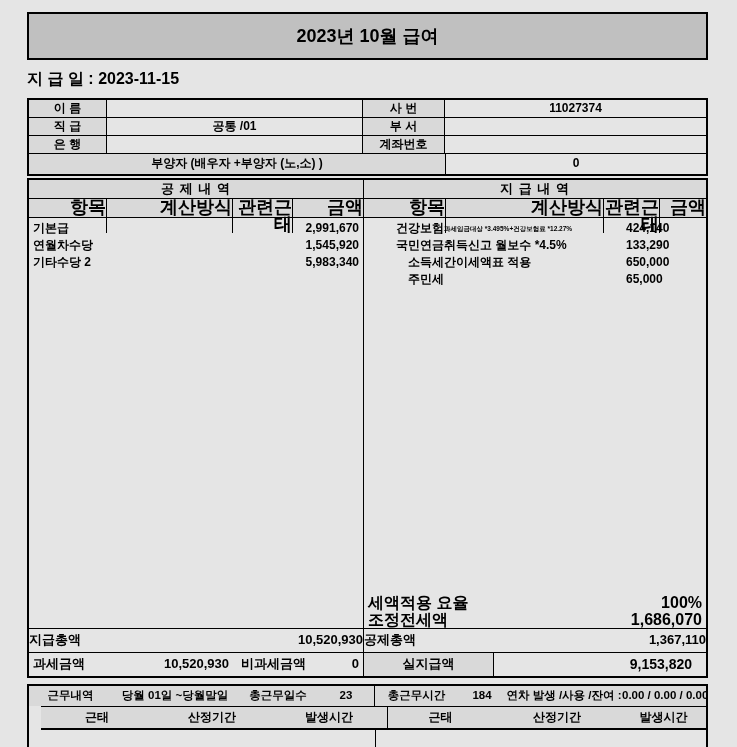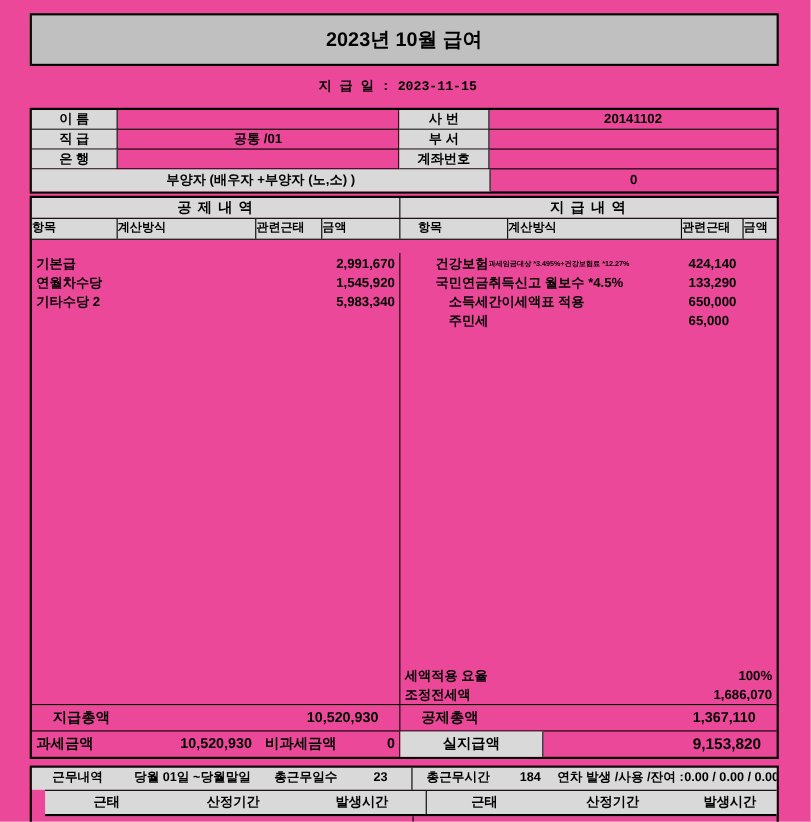--- a/index.html
+++ b/index.html
@@ -1,66 +1,66 @@
 <!DOCTYPE html>
 <html><head>
 <meta charset="utf-8">
 <style>
   html,body{margin:0;padding:0;}
   body{width:737px;height:747px;overflow:hidden;background:#ffffff;}
-  .page{position:relative;width:737px;height:747px;background:#ec4899;
+  .page{position:relative;width:737px;height:747px;background:#e5e5e5;
         font-family:"Liberation Sans","DejaVu Sans",sans-serif;font-weight:bold;color:#000;}
   .content{position:absolute;left:27px;top:12px;width:681px;}
 
   
   .title-bar{height:48px;line-height:44px;border:2px solid #000;background:#c0c0c0;
              text-align:center;font-size:18px;box-sizing:border-box;}
 
   
-  .paydate{margin-top:10px;height:18px;line-height:18px;text-align:center;
-           padding-right:12px;font-size:12px;font-family:Liberation Mono, monospace;}
+  .paydate{margin-top:10px;height:18px;line-height:18px;text-align:left;
+           padding-right:12px;font-size:16px;}
 
   
   .info-table{margin-top:10px;border:2px solid #000;box-sizing:border-box;}
   .info-row{display:grid;grid-template-columns:78px 256px 82px 1fr;height:18px;
             line-height:17px;font-size:12px;box-sizing:border-box;}
   .info-row>div{box-sizing:border-box;border-right:1px solid #000;border-bottom:1px solid #000;
                 overflow:hidden;white-space:nowrap;}
   .info-row>div:last-child{border-right:none;}
   .lbl{background:#d9d9d9;text-align:center;}
   .ctr{text-align:center;}
   .dep-row{display:grid;grid-template-columns:417px 1fr;height:20px;line-height:19px;font-size:12px;}
   .dep-row>div{box-sizing:border-box;border-bottom:none;}
   .dep-row>div:first-child{border-right:1px solid #000;}
 
   
   .main-table{margin-top:2px;border:2px solid #000;box-sizing:border-box;}
   .half-split{display:grid;grid-template-columns:335px 1fr;}
   .half-split>div:first-child{border-right:1px solid #000;box-sizing:border-box;}
   .sec-row{height:18px;line-height:18px;background:#d9d9d9;font-size:13px;text-align:center;letter-spacing:1px;}
-  .colh-row{height:18px;line-height:17px;background:#d9d9d9;font-size:11px;text-align:left;
-            border-top:1px solid #000;border-bottom:1px solid #000;gap:16px;}
+  .colh-row{height:18px;line-height:17px;background:#d9d9d9;font-size:18px;text-align:right;
+            border-top:1px solid #000;border-bottom:1px solid #000;}
   .colh-l{display:grid;grid-template-columns:78px 126px 60px 1fr;}
   .colh-r{display:grid;grid-template-columns:82px 158px 56px 1fr;}
   .colh-l>div,.colh-r>div{box-sizing:border-box;border-right:1px solid #000;overflow:hidden;}
   .colh-l>div:last-child,.colh-r>div:last-child{border-right:none;}
 
-  .mt-body{height:410px;margin-top:12px;}
+  .mt-body{height:410px;}
   .body-col{display:flex;flex-direction:column;padding-top:2px;box-sizing:border-box;height:410px;}
   .item-row-l{display:flex;height:17px;line-height:17px;font-size:12px;padding:0 4px;white-space:nowrap;}
   .item-row-r{display:grid;grid-template-columns:80px 1fr 80px;height:17px;line-height:17px;font-size:12px;white-space:nowrap;}
   .item-row-r .iname{padding-left:4px;overflow:hidden;text-align:right;}
   .item-row-r .icalc{text-align:left;overflow:hidden;}
   .item-row-r .iamt{text-align:left;padding-right:4px;}
   .calc-small{font-size:6.5px;line-height:17px;}
   .grow{flex:1;}
-  .tax-row{display:flex;height:17px;line-height:17px;font-size:12px;padding:0 4px;}
+  .tax-row{display:flex;height:17px;line-height:17px;font-size:16px;padding:0 4px;}
 
   .totals-row{height:23px;line-height:22px;border-top:1px solid #000;font-size:13px;}
-  .tot-half{display:flex;padding:0 19px;box-sizing:border-box;}
+  .tot-half{display:flex;padding:0 0;box-sizing:border-box;}
   .bottom-row{height:23px;line-height:22px;border-top:1px solid #000;font-size:13px;}
   .bot-left{display:grid;grid-template-columns:78px 126px 100px 1fr;box-sizing:border-box;}
   .bot-left .pl{padding-left:4px;} .bot-left .pr{text-align:right;padding-right:4px;}
   .bot-left .pl2{padding-left:8px;}
   .bot-right{display:grid;grid-template-columns:130px 1fr;box-sizing:border-box;}
   .netpay-lbl{background:#d9d9d9;text-align:center;border-right:1px solid #000;box-sizing:border-box;}
   .netpay-val{text-align:right;padding-right:14px;font-size:14px;}
 
   
   .footer-table{margin-top:6px;border:2px solid #000;box-sizing:border-box;}
@@ -89,21 +89,21 @@
       <span>지 급 일</span>
       <span>:</span>
       <span>2023-11-15</span>
     </div>
 
     <div class="info-table">
       <div class="info-row">
         <div class="lbl">이 름</div>
         <div class="ctr"></div>
         <div class="lbl">사 번</div>
-        <div class="ctr">20141102</div>
+        <div class="ctr">11027374</div>
       </div>
       <div class="info-row">
         <div class="lbl">직 급</div>
         <div class="ctr">공통 /01</div>
         <div class="lbl">부 서</div>
         <div class="ctr"></div>
       </div>
       <div class="info-row">
         <div class="lbl">은 행</div>
         <div class="ctr"></div>

